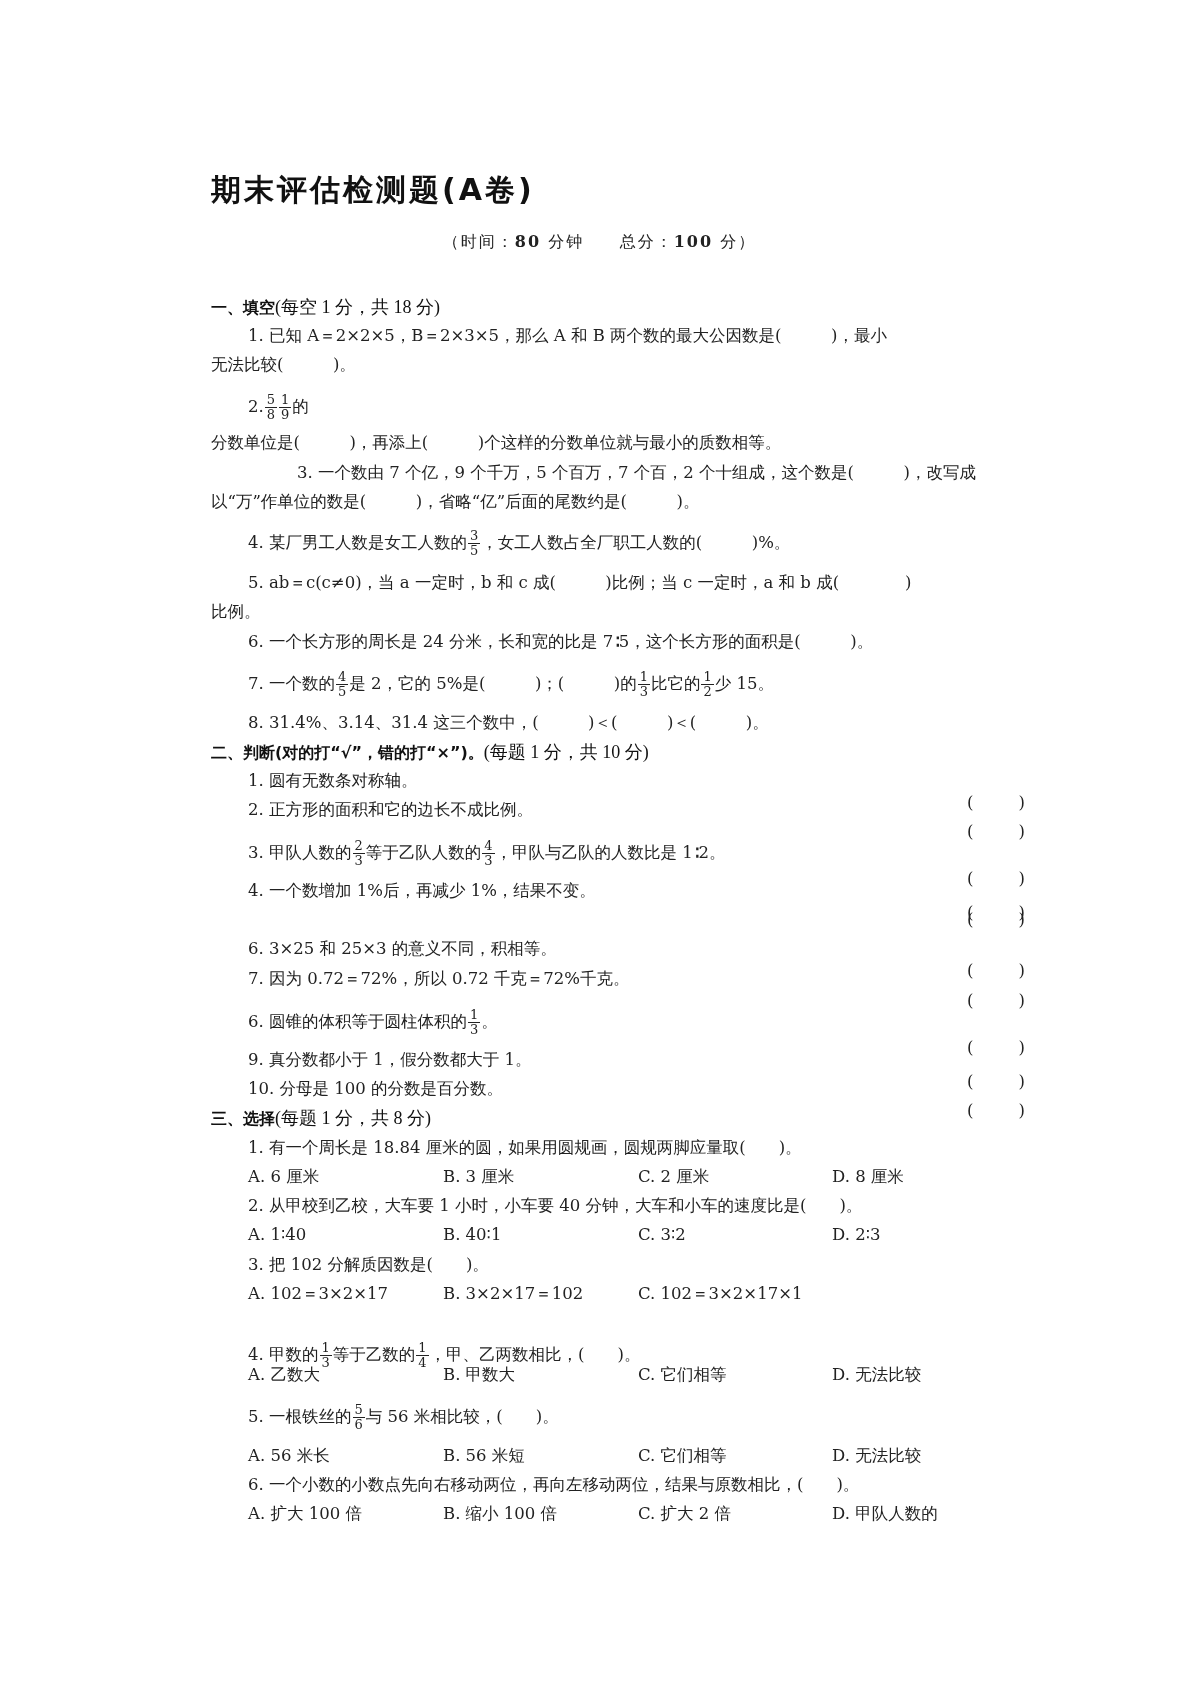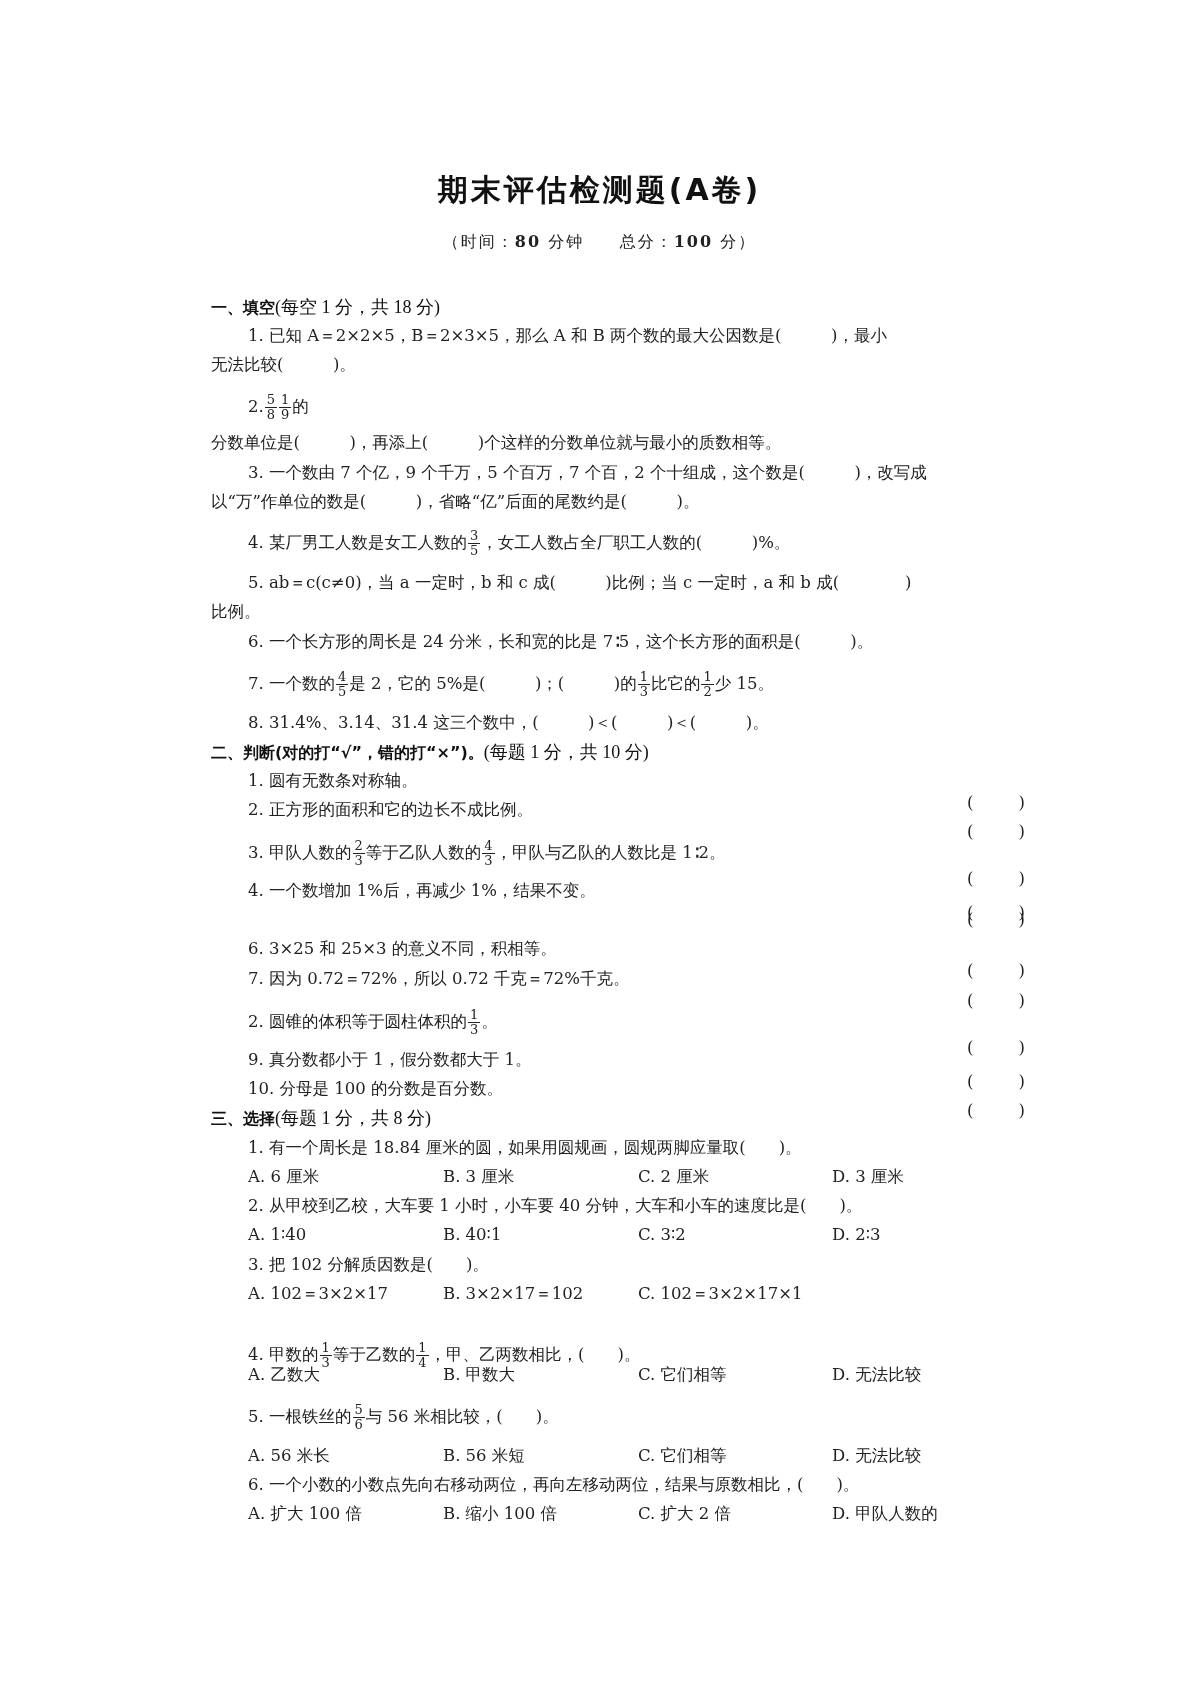--- a/index.html
+++ b/index.html
@@ -4,21 +4,21 @@
   <style>
     html, body { margin: 0; padding: 0; background: #ffffff; }
     body {
       width: 1191px; height: 1684px; position: relative; overflow: hidden;
       font-family: "DejaVu Serif", "Liberation Serif", serif;
       color: #1a1a1a;
     }
     .page { position: absolute; left: 211px; top: 0; width: 777px; }
     .title {
       position: absolute; left: 0; width: 777px; top: 170px;
-      text-align: center; font-family: "DejaVu Sans", sans-serif;
+      font-family: "DejaVu Sans", sans-serif;
       font-weight: bold; font-size: 30px; letter-spacing: 3px; color: #111;
     }
     .subtitle {
       position: absolute; left: 0; width: 777px; top: 232px;
       text-align: center; font-size: 16px; letter-spacing: 2px; color: #222;
     }
     .subtitle b { font-weight: bold; }
     .line {
       position: absolute; left: 0; width: 777px; font-size: 16.5px;
       line-height: 22px; white-space: nowrap; color: #222;
@@ -61,21 +61,21 @@
     <span>一、填空</span><span class="section-note">(每空 1 分，共 18 分)</span>
   </div>
   <div class="line indent" style="top:325px;">1. 已知 A＝2×2×5，B＝2×3×5，那么 A 和 B 两个数的最大公因数是(　　　)，最小</div>
   <div class="line" style="top:354px;">无法比较(　　　)。</div>
 
   <div class="line indent" style="top:393px;">
     <span>2.</span><span class="frac"><span class="num">5</span><span class="den">8</span></span><span class="frac"><span class="num">1</span><span class="den">9</span></span><span>的</span>
   </div>
   <div class="line" style="top:432px;">分数单位是(　　　)，再添上(　　　)个这样的分数单位就与最小的质数相等。</div>
 
-  <div class="line indent" style="top:462px;">3. 一个数由 7 个亿，9 个千万，5 个百万，7 个百，2 个十组成，这个数是(　　　)，改写成</div>
+  <div class="line indent" style="top:462px;text-align:center;">3. 一个数由 7 个亿，9 个千万，5 个百万，7 个百，2 个十组成，这个数是(　　　)，改写成</div>
   <div class="line" style="top:491px;">以“万”作单位的数是(　　　)，省略“亿”后面的尾数约是(　　　)。</div>
 
   <div class="line indent" style="top:529px;">
     <span>4. 某厂男工人数是女工人数的</span><span class="frac"><span class="num">3</span><span class="den">5</span></span><span>，女工人数占全厂职工人数的(　　　)%。</span>
   </div>
 
   <div class="line indent" style="top:572px;">5. ab＝c(c≠0)，当 a 一定时，b 和 c 成(　　　)比例；当 c 一定时，a 和 b 成(　　　　)</div>
   <div class="line" style="top:601px;">比例。</div>
 
   <div class="line indent" style="top:631px;">6. 一个长方形的周长是 24 分米，长和宽的比是 7∶5，这个长方形的面积是(　　　)。</div>
@@ -132,21 +132,21 @@
       </span>
   </div>
   <div class="line indent" style="top:968px;">
     <span>7. 因为 0.72＝72%，所以 0.72 千克＝72%千克。</span>
     <span class="paren-box">
         <span>(</span>
         <span>)</span>
       </span>
   </div>
   <div class="line indent" style="top:1008px;">
-    <span>2. 圆锥的体积等于圆柱体积的</span><span class="frac"><span class="num">1</span><span class="den">3</span></span><span>。</span>
+    <span>6. 圆锥的体积等于圆柱体积的</span><span class="frac"><span class="num">1</span><span class="den">3</span></span><span>。</span>
     <span class="paren-box">
         <span>(</span>
         <span>)</span>
       </span>
   </div>
   <div class="line indent" style="top:1049px;">
     <span>9. 真分数都小于 1，假分数都大于 1。</span>
     <span class="paren-box">
         <span>(</span>
         <span>)</span>
@@ -162,21 +162,21 @@
 
   <div class="line section-head" style="top:1107px;">
     <span>三、选择</span><span class="section-note">(每题 1 分，共 8 分)</span>
   </div>
 
   <div class="line indent" style="top:1137px;">1. 有一个周长是 18.84 厘米的圆，如果用圆规画，圆规两脚应量取(　　)。</div>
   <div class="opt-row" style="top:1166px;">
     <span class="opt">A. 6 厘米</span>
     <span class="opt">B. 3 厘米</span>
     <span class="opt">C. 2 厘米</span>
-    <span class="opt">D. 3 厘米</span>
+    <span class="opt">D. 8 厘米</span>
   </div>
 
   <div class="line indent" style="top:1195px;">2. 从甲校到乙校，大车要 1 小时，小车要 40 分钟，大车和小车的速度比是(　　)。</div>
   <div class="opt-row" style="top:1224px;">
     <span class="opt">A. 1∶40</span>
     <span class="opt">B. 40∶1</span>
     <span class="opt">C. 3∶2</span>
     <span class="opt">D. 2∶3</span>
   </div>
 

